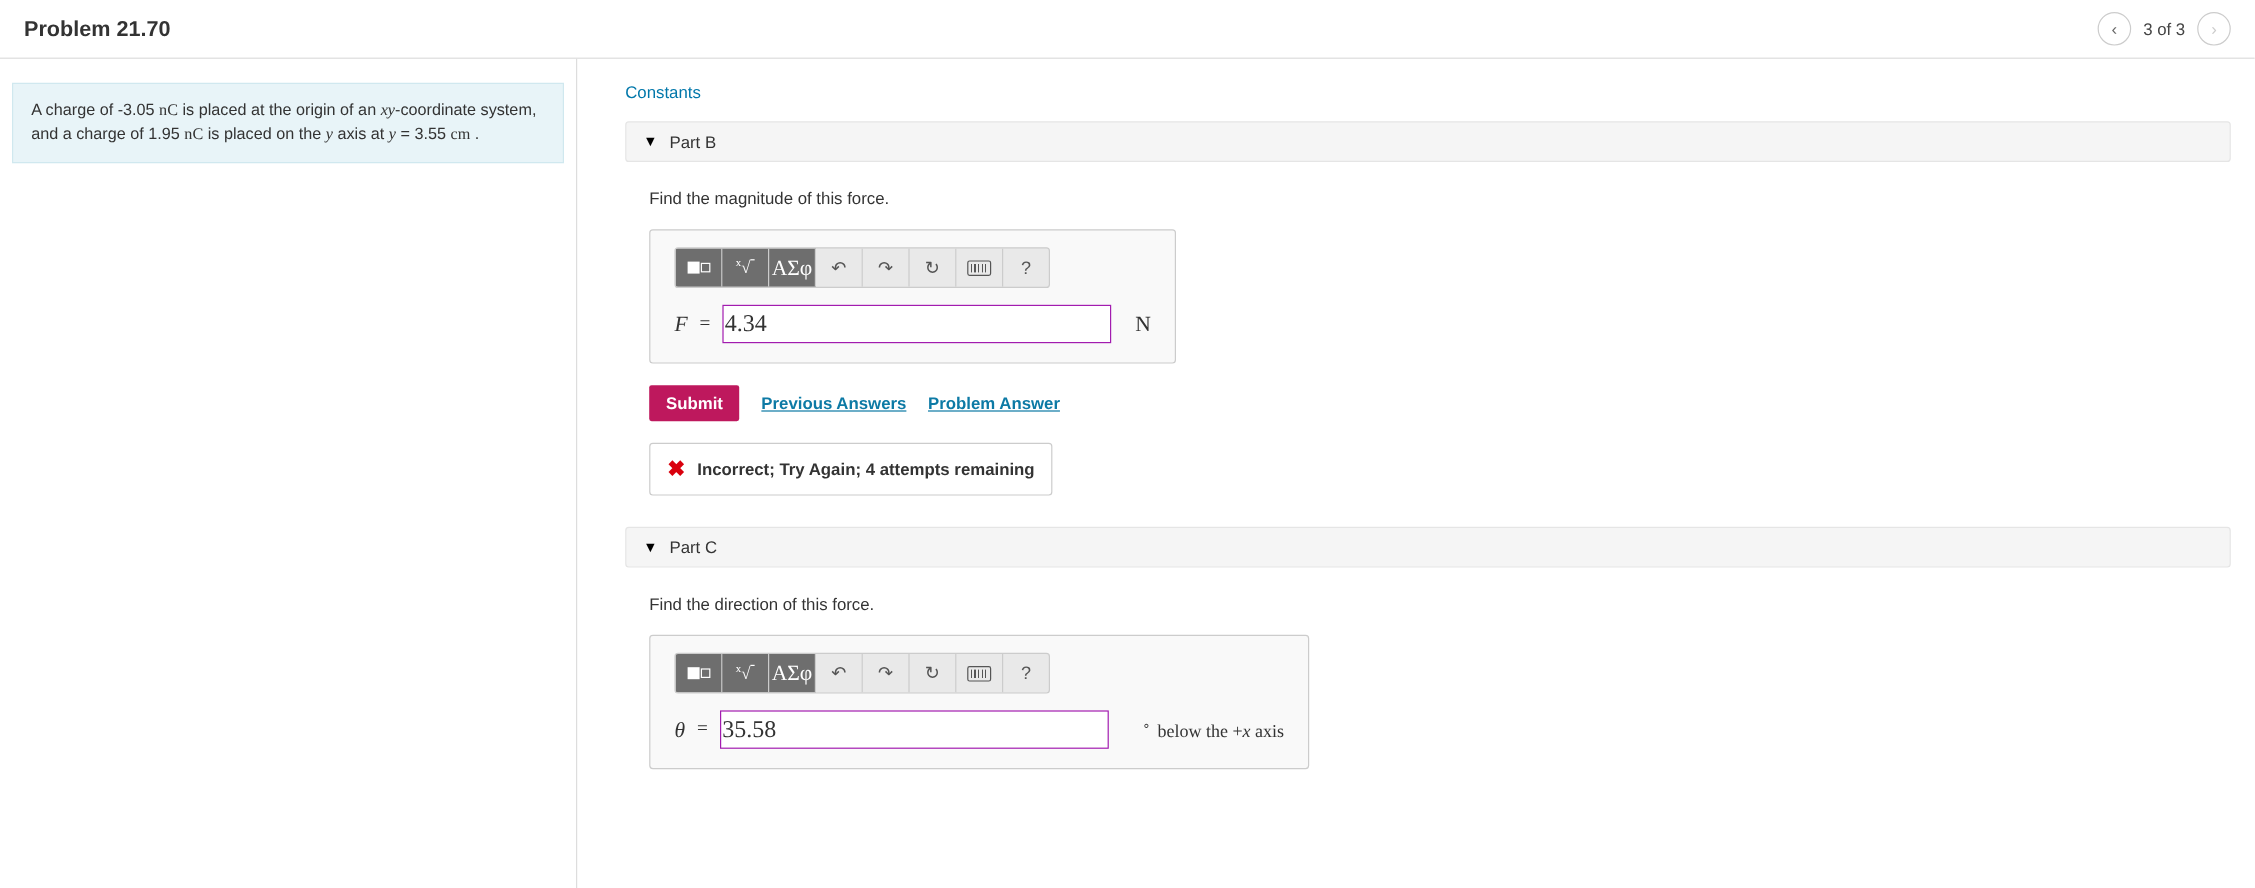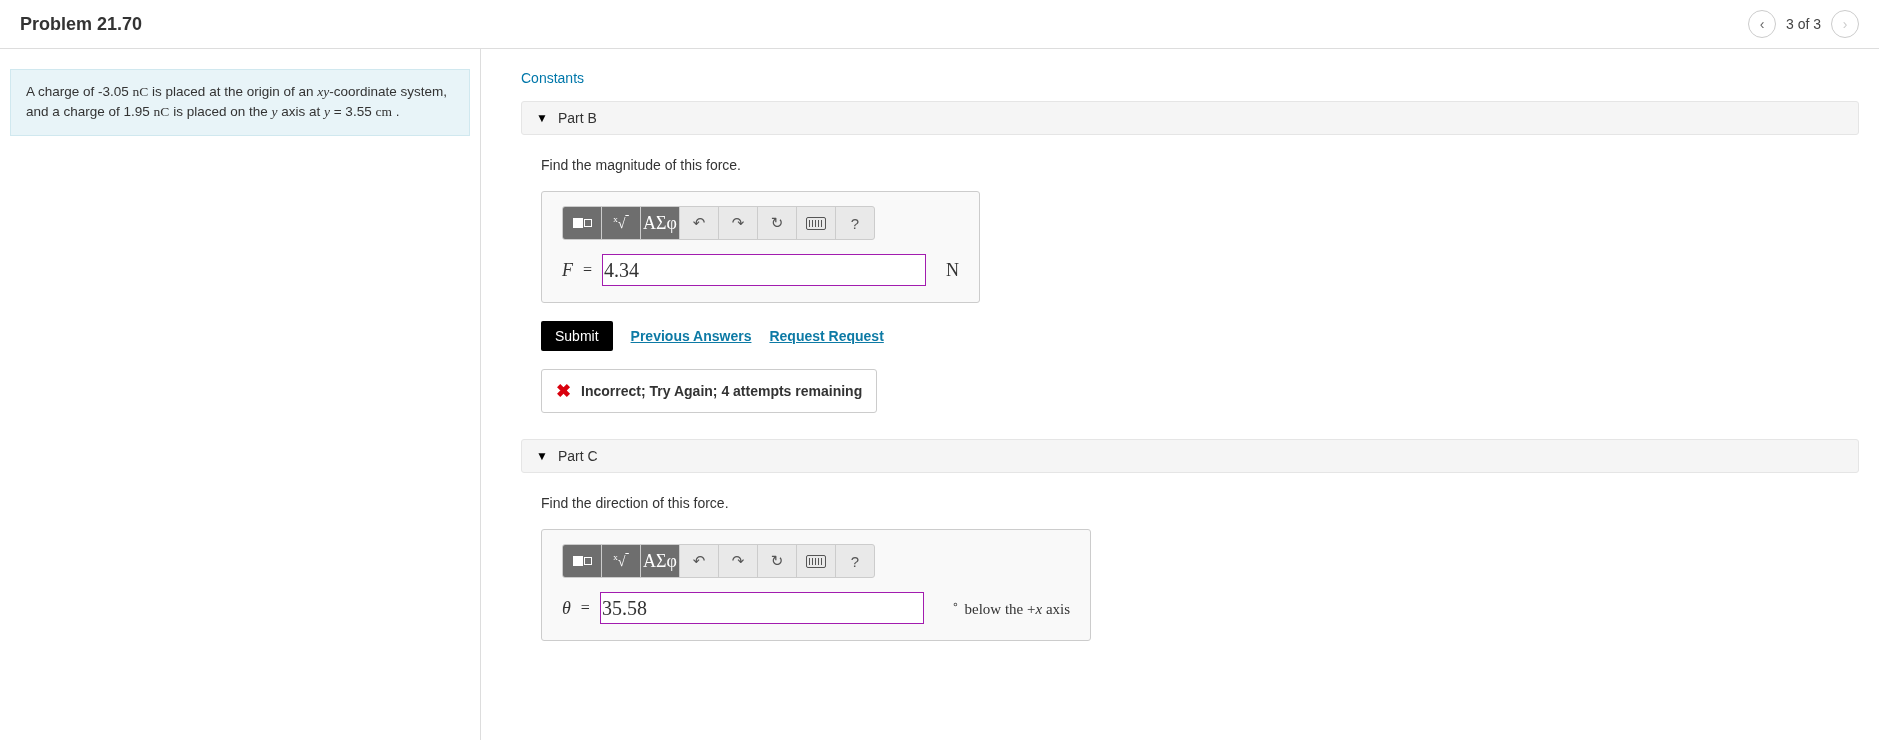--- a/index.html
+++ b/index.html
@@ -25,21 +25,21 @@
   .tb-btn:last-child{border-right:none}
   .tb-btn.dark{background:#6e6e6e;color:#fff}
   .math-sym{font-family:'Times New Roman',serif;font-size:18px}
   .input-row{display:flex;align-items:center;gap:10px}
   .var-label{font-family:'Times New Roman',serif;font-style:italic;font-size:18px;color:#333}
   .eq{font-family:'Times New Roman',serif;font-size:16px}
   .answer-input{border:1px solid #a21caf;height:30px;width:320px;font-size:20px;padding:0 1px;font-family:'Times New Roman',serif;color:#333}
   .unit-label{font-family:'Times New Roman',serif;font-size:18px;color:#333;margin-left:10px}
   .unit-suffix{font-family:'Times New Roman',serif;font-size:15px;color:#333;margin-left:18px}
   .actions{margin-top:18px;display:flex;align-items:center;gap:18px}
-  .submit-btn{background:#000000;color:#fff;border:none;padding:7px 14px;font-size:14px;font-weight:normal;border-radius:2px;cursor:pointer}
+  .submit-btn{background:#be185d;color:#fff;border:none;padding:7px 14px;font-size:14px;font-weight:bold;border-radius:2px;cursor:pointer}
   .link{color:#0d7aa5;font-size:14px;font-weight:bold;text-decoration:underline;cursor:pointer}
   .feedback{margin-top:18px;border:1px solid #ccc;border-radius:3px;padding:10px 14px;display:inline-flex;align-items:center;gap:10px;background:#fff}
   .x-icon{color:#d9000d;font-weight:bold;font-size:18px}
   .feedback-text{font-size:14px;font-weight:bold;color:#333}
   .keyboard-icon{display:inline-block;width:18px;height:11px;border:1.5px solid #555;border-radius:2px;position:relative}
   .keyboard-icon::before{content:"";position:absolute;left:2px;right:2px;top:2px;bottom:2px;background:repeating-linear-gradient(to right,#555 0 1px,transparent 1px 3px)}
   .sqrt-icon{font-family:'Times New Roman',serif;font-size:14px;white-space:nowrap}
   .deg{font-size:11px;vertical-align:super;margin-right:2px}
   .it{font-style:italic}
 </style>
@@ -96,21 +96,21 @@
           <span class="var-label">F</span>
           <span class="eq">=</span>
           <input class="answer-input" value="4.34" style="">
           <span class="unit-label">N</span>
         </div>
       </div>
 
       <div class="actions">
         <button class="submit-btn">Submit</button>
         <span class="link">Previous Answers</span>
-        <span class="link">Request Request</span>
+        <span class="link">Problem Answer</span>
       </div>
 
       <div class="feedback">
         <span class="x-icon">✖</span>
         <span class="feedback-text">Incorrect; Try Again; 4 attempts remaining</span>
       </div>
     </div>
 
     <div class="part-header">
       <span class="tri">▼</span>

